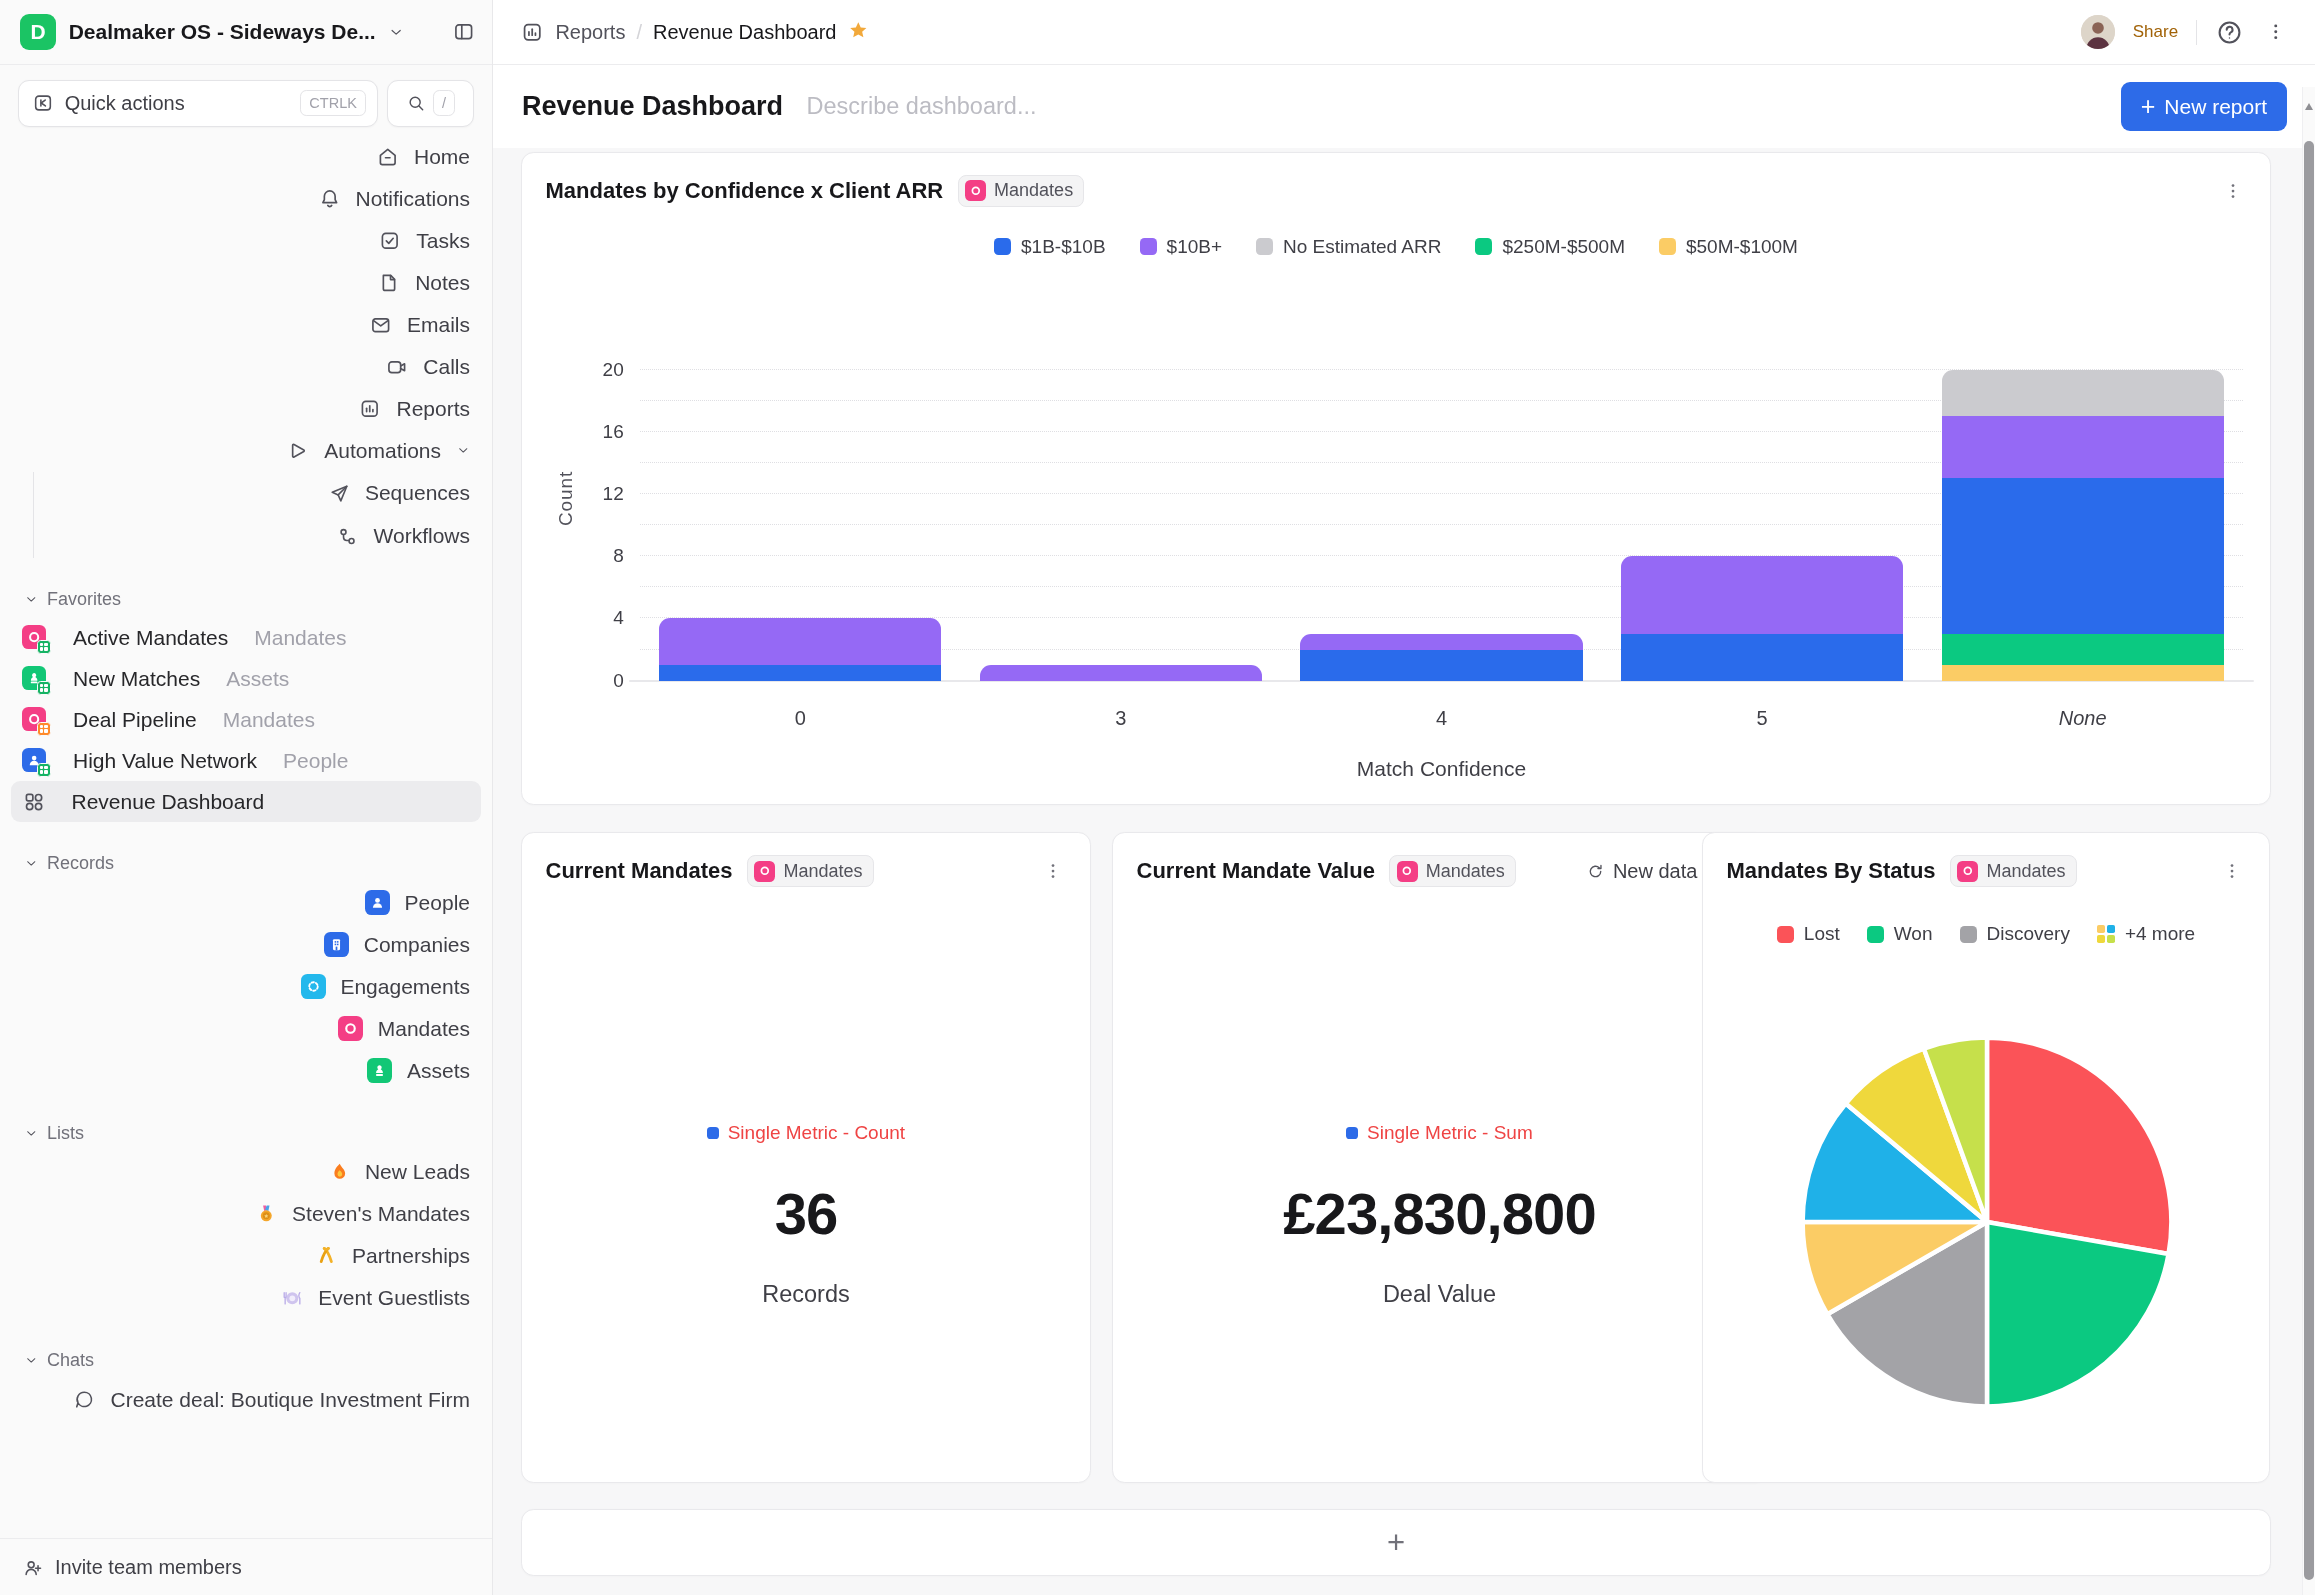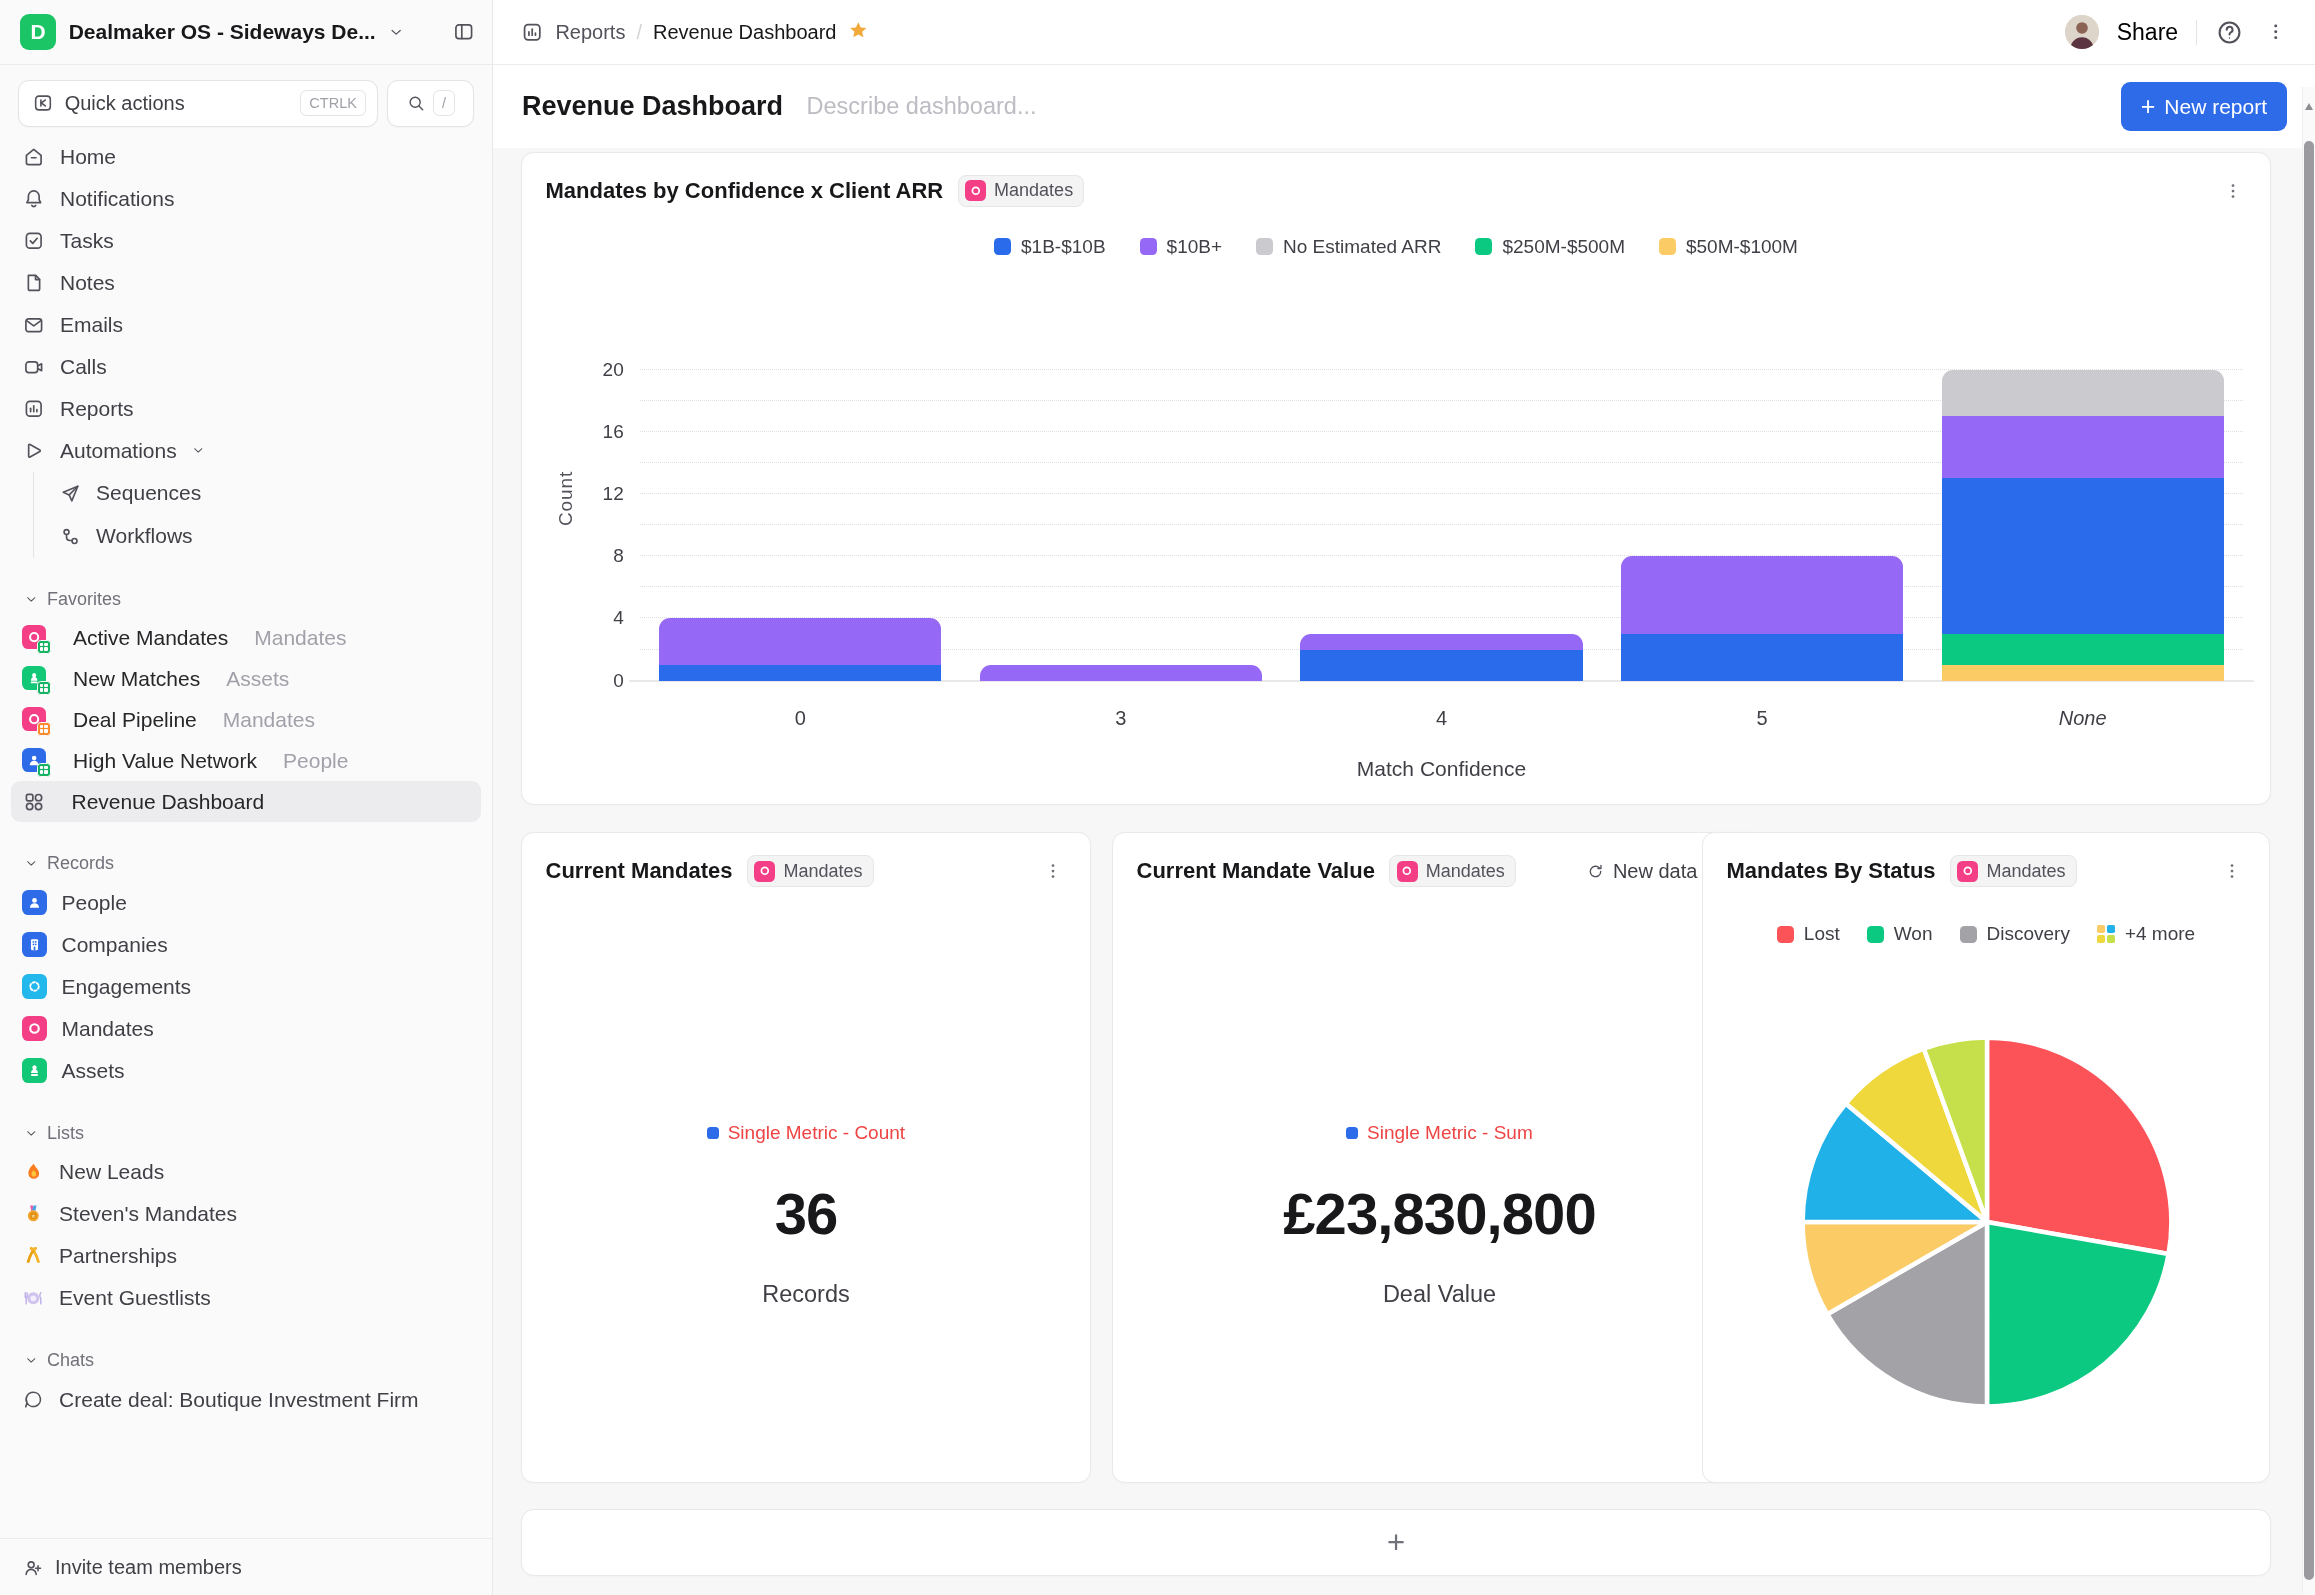--- a/index.html
+++ b/index.html
@@ -14,21 +14,21 @@
   .ws-logo { width:36px; height:36px; border-radius:9px; background:#1BC464; color:#fff; font-weight:700; font-size:21px; display:flex; align-items:center; justify-content:center; flex:0 0 auto; }
   .ws-name { font-size:21px; font-weight:700; color:#18181B; white-space:nowrap; overflow:hidden; text-overflow:ellipsis; flex:0 1 auto; }
   .ws-chevron { flex:0 0 auto; }
   .ws-spacer { flex:1; }
   .qa-row { display:flex; gap:9px; margin:14.5px 18px 9px 18px; }
   .qa-box { flex:1; height:47px; background:#fff; border:0.9px solid #E4E4E7; border-radius:11px; display:flex; align-items:center; gap:11px; padding:0 11px 0 12.7px; box-shadow:0 0.9px 1.8px rgba(0,0,0,.03); }
   .qa-label { flex:1; font-size:20px; color:#3F3F46; }
   .kbd { border:0.9px solid #E4E4E7; border-radius:6.3px; padding:3.6px 8.1px; font-size:14.5px; color:#A1A1AA; background:#fff; }
   .qa-search { width:87px; flex:0 0 auto; height:47px; background:#fff; border:0.9px solid #E4E4E7; border-radius:11px; display:flex; align-items:center; justify-content:center; gap:7.2px; box-shadow:0 0.9px 1.8px rgba(0,0,0,.03); }
   .nav { margin-top:7.2px; }
-  .nav-item { height:42px; display:flex; align-items:center; gap:14.5px; padding:0 22px; cursor:pointer; }
+  .nav-item { height:42px; display:flex; align-items:center; gap:14.5px; padding:0 22px; cursor:pointer;justify-content:flex-end; }
   .nav-item .lbl { font-size:21px; font-weight:500; color:#3F3F46; }
   .nav-children { margin-left:33px; border-left:1.8px solid #E4E4E7; }
   .nav-children .nav-item { padding-left:25px; height:43px; }
   .sec-head { height:36px; display:flex; align-items:center; gap:9px; padding:0 23.5px; margin-top:23.5px; }
   .sec-head .t { font-size:18px; font-weight:500; color:#71717A; }
   .side-item { height:41px; margin:0 11px; padding:0 11px; border-radius:9px; display:flex; align-items:center; gap:26px; cursor:pointer; }
   .side-item.selected { background:#ECECEE; }
   .side-item .lbl { font-size:21px; font-weight:500; color:#27272A; white-space:nowrap; }
   .side-item .meta { font-size:21px; color:#A1A1AA; white-space:nowrap; }
   .app-icon { position:relative; width:25px; height:25px; flex:0 0 auto; }
@@ -41,21 +41,21 @@
 
   
   #main { position:absolute; left:493px; top:0; right:0; bottom:0; background:#fff; }
   .topbar { height:65px; border-bottom:0.9px solid #ECECEE; display:flex; align-items:center; padding:0 27px; }
   .crumb { display:flex; align-items:center; gap:11px; }
   .crumb .sect { font-size:20px; color:#52525B; }
   .crumb .sep { font-size:20px; color:#D4D4D8; }
   .crumb .page { font-size:20px; color:#18181B; font-weight:500; }
   .topbar-right { margin-left:auto; display:flex; align-items:center; gap:18px; }
   .avatar { width:34px; height:34px; border-radius:50%; background:#E3DCD2; overflow:hidden; position:relative; }
-  .share { font-size:23px; color:#000000; cursor:pointer;text-align:center; }
+  .share { font-size:17px; color:#a16207; cursor:pointer;text-align:center; }
   .vdiv { width:0.9px; height:25px; background:#E4E4E7; }
   .titlebar { height:83px; display:flex; align-items:center; gap:23.5px; padding:0 29px; background:#fff; }
   .titlebar h1 { font-size:27px; font-weight:700; color:#18181B; }
   .describe { font-size:23.5px; color:#BCBCC3; flex:1; }
   .btn-primary { background:#2D6BE8; color:#fff; border:none; border-radius:9px; height:49px; padding:0 20px; font-size:21px; font-weight:500; display:flex; align-items:center; gap:9px; cursor:pointer; font-family:inherit; }
   .content { position:absolute; left:0; right:14.5px; top:148px; bottom:0; background:#F7F7F8; }
   .card { position:absolute; background:#fff; border:0.9px solid #E9E9EC; border-radius:12.7px; box-shadow:0 0.9px 1.8px rgba(0,0,0,.02); }
   #card-bar    { left:28px; top:3.6px;   width:1750px; height:653px; }
   #card-count  { left:28px; top:684px; width:570px;  height:651px; }
   #card-value  { left:619px; top:684px; width:655px; height:651px; }

